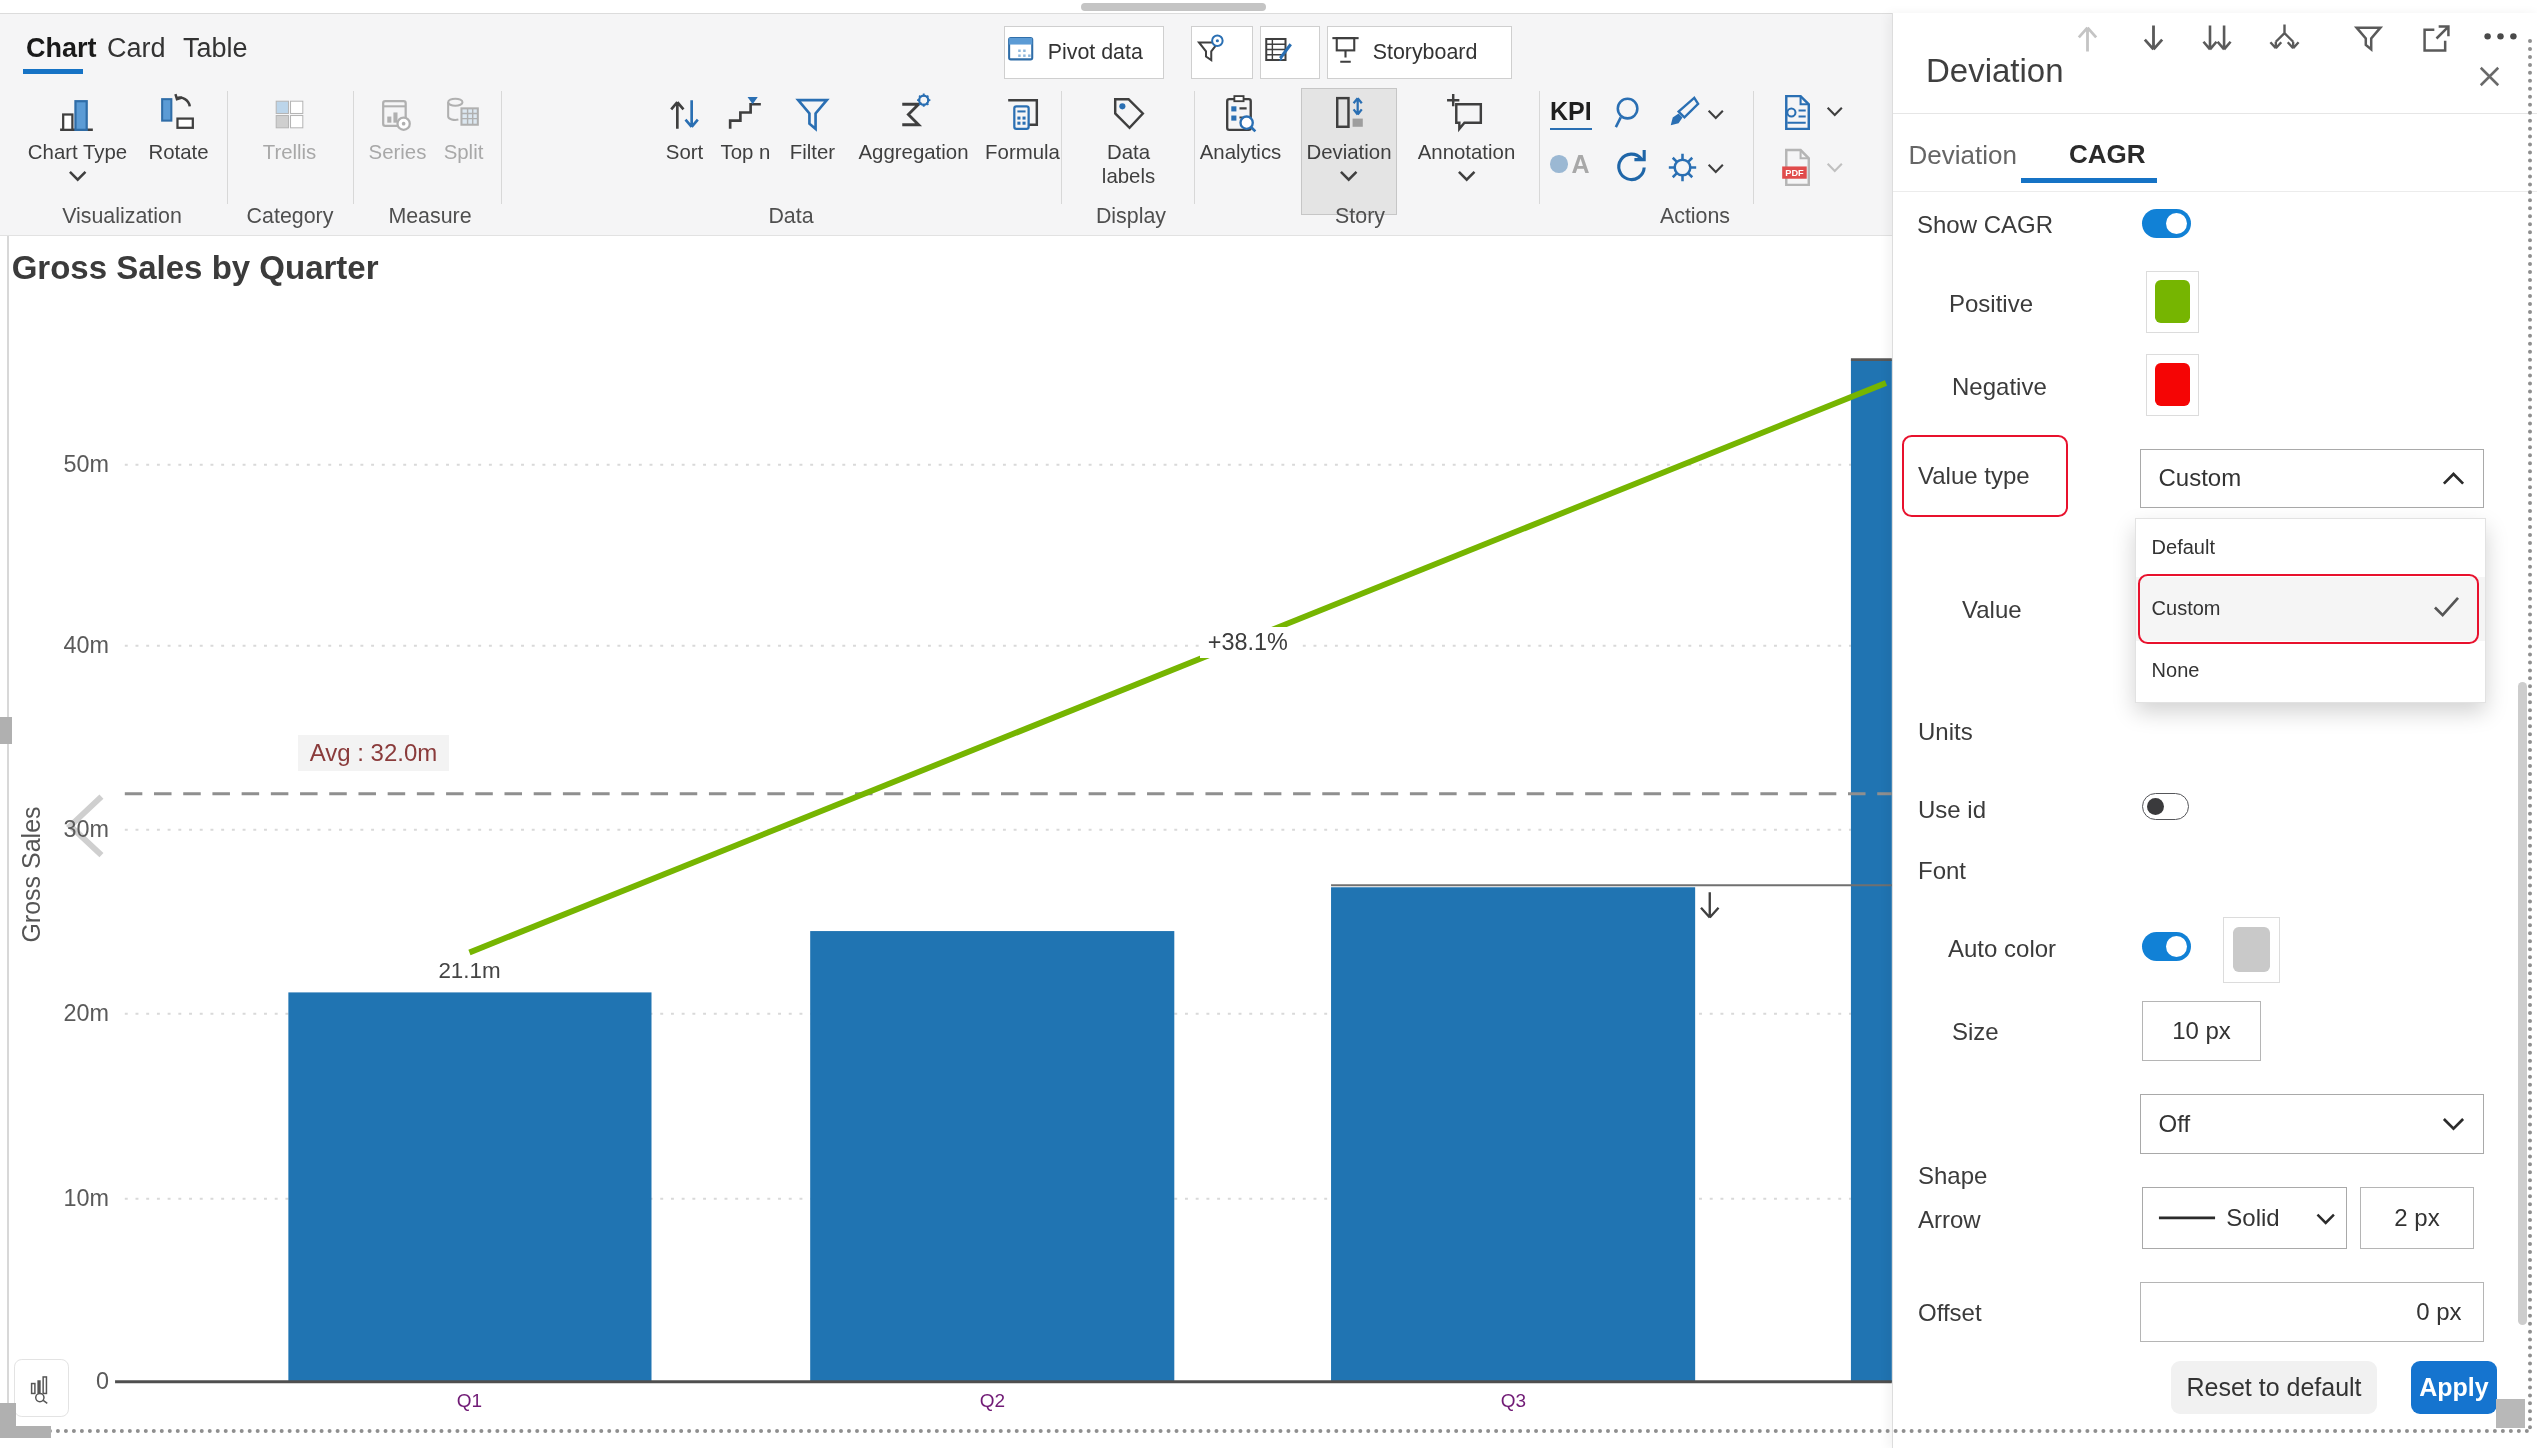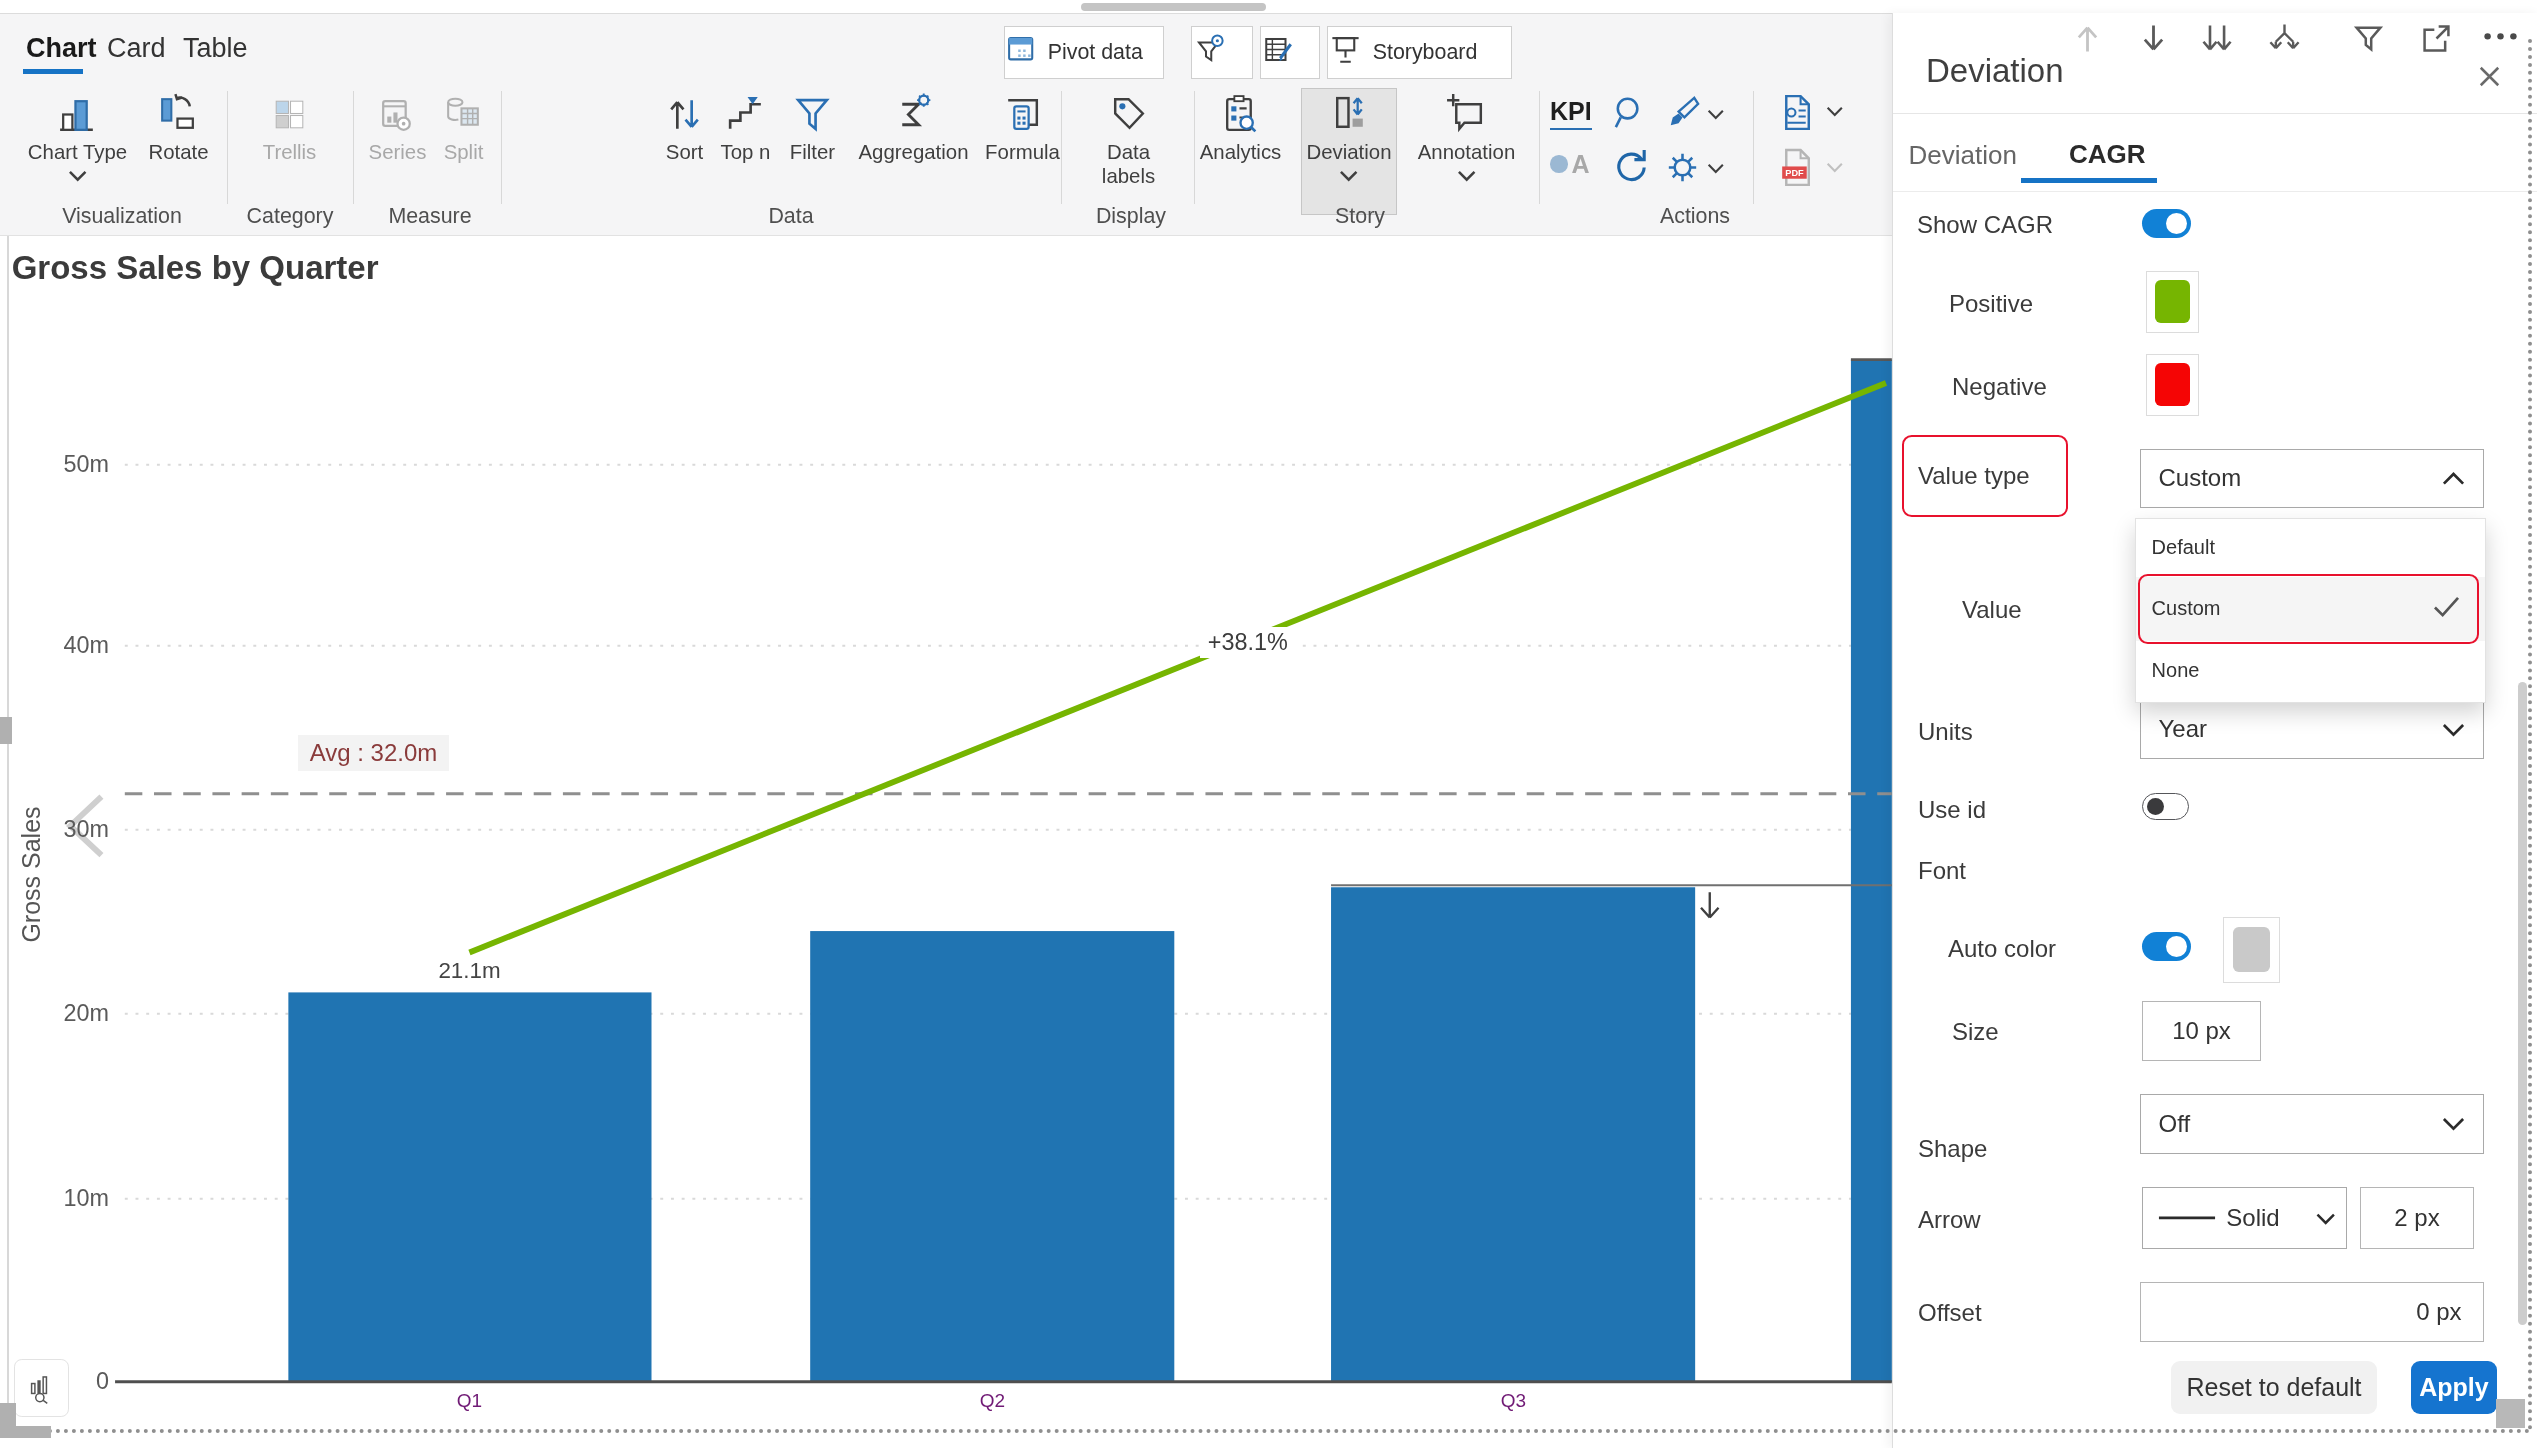--- a/index.html
+++ b/index.html
@@ -465,26 +465,20 @@
     <div class="pselect" style="left:247px;top:436px;width:342px;height:57px;">
       <span style="margin-left:17.5px;">Custom</span>
       <span class="abs" style="right:17.5px;"><svg width="25" height="15.6" viewBox="0 0 26 16">
             <path d="M3 13 L13 3 L23 13" fill="none" stroke="#2b2b2b" stroke-width="2.8"></path>
           </svg></span>
     </div>
 
     <div class="plabel" style="left:69px;top:583px;">Value</div>
 
     <div class="plabel" style="left:25px;top:705px;">Units</div>
-    <div class="pselect" style="left:247px;top:687px;width:342px;height:57px;">
-      <span style="margin-left:17.5px;">Year</span>
-      <span class="abs" style="right:17.5px;"><svg width="25" height="15.6" viewBox="0 0 26 16">
-            <path d="M3 3 L13 13 L23 3" fill="none" stroke="#2b2b2b" stroke-width="2.8"></path>
-          </svg></span>
-    </div>
 
     <div class="plabel" style="left:25px;top:783px;">Use id</div>
     <div class="tgl off" style="left:249px;top:780px;">
         <span class="knob"></span>
       </div>
 
     <div class="plabel" style="left:25px;top:844px;">Font</div>
 
     <div class="plabel" style="left:55px;top:922px;">Auto color</div>
     <div class="tgl on" style="left:249px;top:919px;">
@@ -492,21 +486,21 @@
       </div>
     <div class="swatchbox" style="left:330px;top:904px;width:55px;height:64px;">
       <span class="swatch" style="width:37px;height:45px;background:#c9c9c9;"></span>
     </div>
 
     <div class="plabel" style="left:59px;top:1005px;">Size</div>
     <div class="pinput" style="left:249px;top:988px;width:117px;height:58px;justify-content:center;">
       <span>10 px</span>
     </div>
 
-    <div class="plabel" style="left:25px;top:1122px;">Shape</div>
+    <div class="plabel" style="left:25px;top:1149px;">Shape</div>
     <div class="pselect" style="left:247px;top:1081px;width:342px;height:58px;">
       <span style="margin-left:17.5px;">Off</span>
       <span class="abs" style="right:17.5px;"><svg width="25" height="15.6" viewBox="0 0 26 16">
             <path d="M3 3 L13 13 L23 3" fill="none" stroke="#2b2b2b" stroke-width="2.8"></path>
           </svg></span>
     </div>
 
     <div class="plabel" style="left:25px;top:1193px;">Arrow</div>
     <div class="pselect" style="left:249px;top:1174px;width:203px;height:60px;">
       <svg width="60" height="9.7" viewBox="0 0 62 10" style="margin-left:13.6px;">

